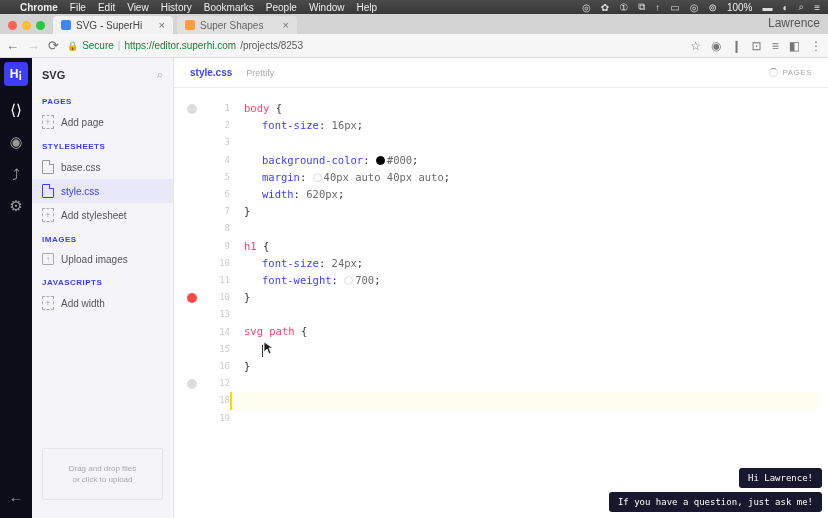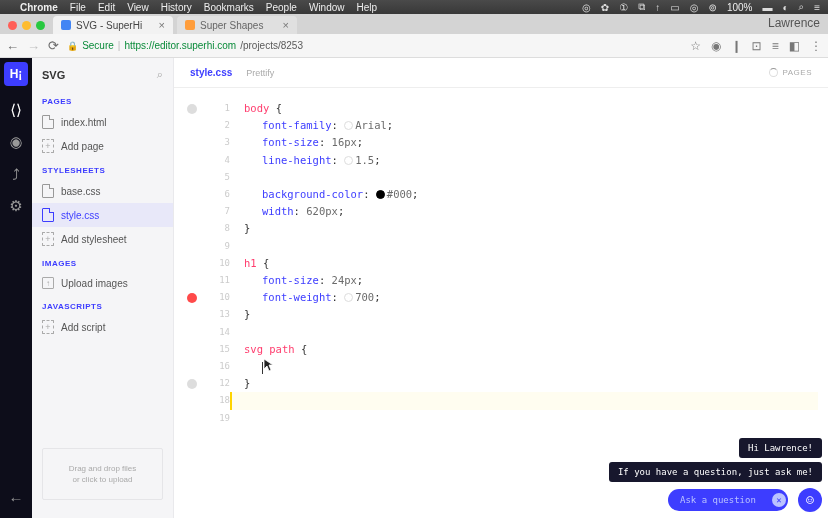--- a/index.html
+++ b/index.html
@@ -186,24 +186,20 @@
   </div>
 
   <div class="sidebar">
     <div class="sidebar-header">
       <span class="sidebar-title">SVG</span>
       <span class="search-icon">⌕</span>
     </div>
 
     <div class="section-label">PAGES</div>
     <div class="file-item">
-      <span class="file-icon"></span>
-      <span>index.html</span>
-    </div>
-    <div class="file-item">
       <span class="add-icon">+</span>
       <span>Add page</span>
     </div>
 
     <div class="section-label">STYLESHEETS</div>
     <div class="file-item">
       <span class="file-icon"></span>
       <span>base.css</span>
     </div>
     <div class="file-item active">
@@ -217,21 +213,21 @@
 
     <div class="section-label">IMAGES</div>
     <div class="file-item">
       <span class="upload-icon">↑</span>
       <span>Upload images</span>
     </div>
 
     <div class="section-label">JAVASCRIPTS</div>
     <div class="file-item">
       <span class="add-icon">+</span>
-      <span>Add script</span>
+      <span>Add width</span>
     </div>
 
     <div class="dropzone">
       <div>Drag and drop files</div>
       <div>or click to upload</div>
     </div>
   </div>
 
   <div class="editor-wrap">
     <div class="editor-top">
@@ -286,47 +282,39 @@
           <div>13</div>
           <div>14</div>
           <div>15</div>
           <div>16</div>
           <div>12</div>
           <div>18</div>
           <div>19</div>
         </div>
       <div class="code-col" id="code-col">
           <div class="code-line"><span class="selector">body</span> <span class="punct">{</span></div>
-          <div class="code-line"><span class="indent"></span><span class="prop">font-family</span><span class="punct">:</span> <span class="swatch white"></span><span class="val">Arial</span><span class="punct">;</span></div>
           <div class="code-line"><span class="indent"></span><span class="prop">font-size</span><span class="punct">:</span> <span class="val">16px</span><span class="punct">;</span></div>
-          <div class="code-line"><span class="indent"></span><span class="prop">line-height</span><span class="punct">:</span> <span class="swatch white"></span><span class="val">1.5</span><span class="punct">;</span></div>
           <div class="code-line"></div>
           <div class="code-line"><span class="indent"></span><span class="prop">background-color</span><span class="punct">:</span> <span class="swatch black"></span><span class="val">#000</span><span class="punct">;</span></div>
+          <div class="code-line"><span class="indent"></span><span class="prop">margin</span><span class="punct">:</span> <span class="swatch white"></span><span class="val">40px auto 40px auto</span><span class="punct">;</span></div>
           <div class="code-line"><span class="indent"></span><span class="prop">width</span><span class="punct">:</span> <span class="val">620px</span><span class="punct">;</span></div>
           <div class="code-line"><span class="punct">}</span></div>
           <div class="code-line"></div>
           <div class="code-line"><span class="selector">h1</span> <span class="punct">{</span></div>
           <div class="code-line"><span class="indent"></span><span class="prop">font-size</span><span class="punct">:</span> <span class="val">24px</span><span class="punct">;</span></div>
           <div class="code-line"><span class="indent"></span><span class="prop">font-weight</span><span class="punct">:</span> <span class="swatch white"></span><span class="val">700</span><span class="punct">;</span></div>
           <div class="code-line"><span class="punct">}</span></div>
           <div class="code-line"></div>
           <div class="code-line"><span class="selector">svg path</span> <span class="punct">{</span></div>
           <div class="current-line" style="top: 304.4px;"></div>
           <div class="code-line"><span class="indent"></span><span class="text-cursor"></span><span class="cursor-img"><svg width="12" height="14" viewBox="0 0 12 14">
                 <path d="M1 1 L1 11 L4 8 L6 13 L8 12 L6 7 L10 7 Z" fill="#222" stroke="#fff" stroke-width="0.8"></path>
               </svg></span></div>
           <div class="code-line"><span class="punct">}</span></div>
         </div>
 
       <div class="chat-overlay">
         <div class="chat-bubble">Hi Lawrence!</div>
         <div class="chat-bubble">If you have a question, just ask me!</div>
-        <div class="chat-input-row">
-          <div class="chat-input">
-            <span>Ask a question</span>
-          </div>
-          <div class="chat-close">✕</div>
-          <div class="chat-avatar">☺</div>
-        </div>
       </div>
     </div>
   </div>
 </div>
 
 </body></html>

